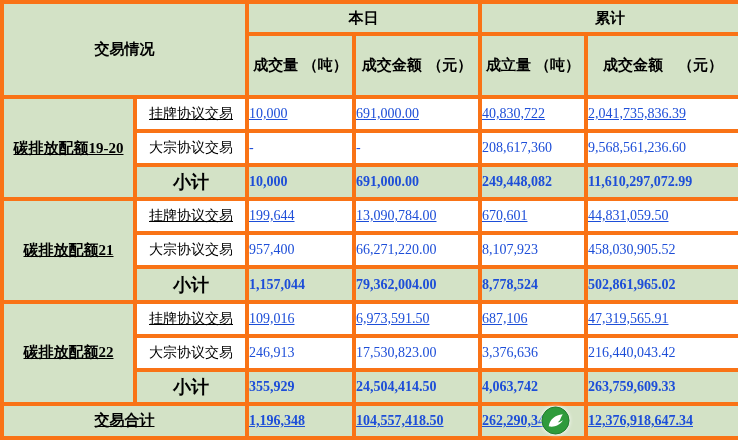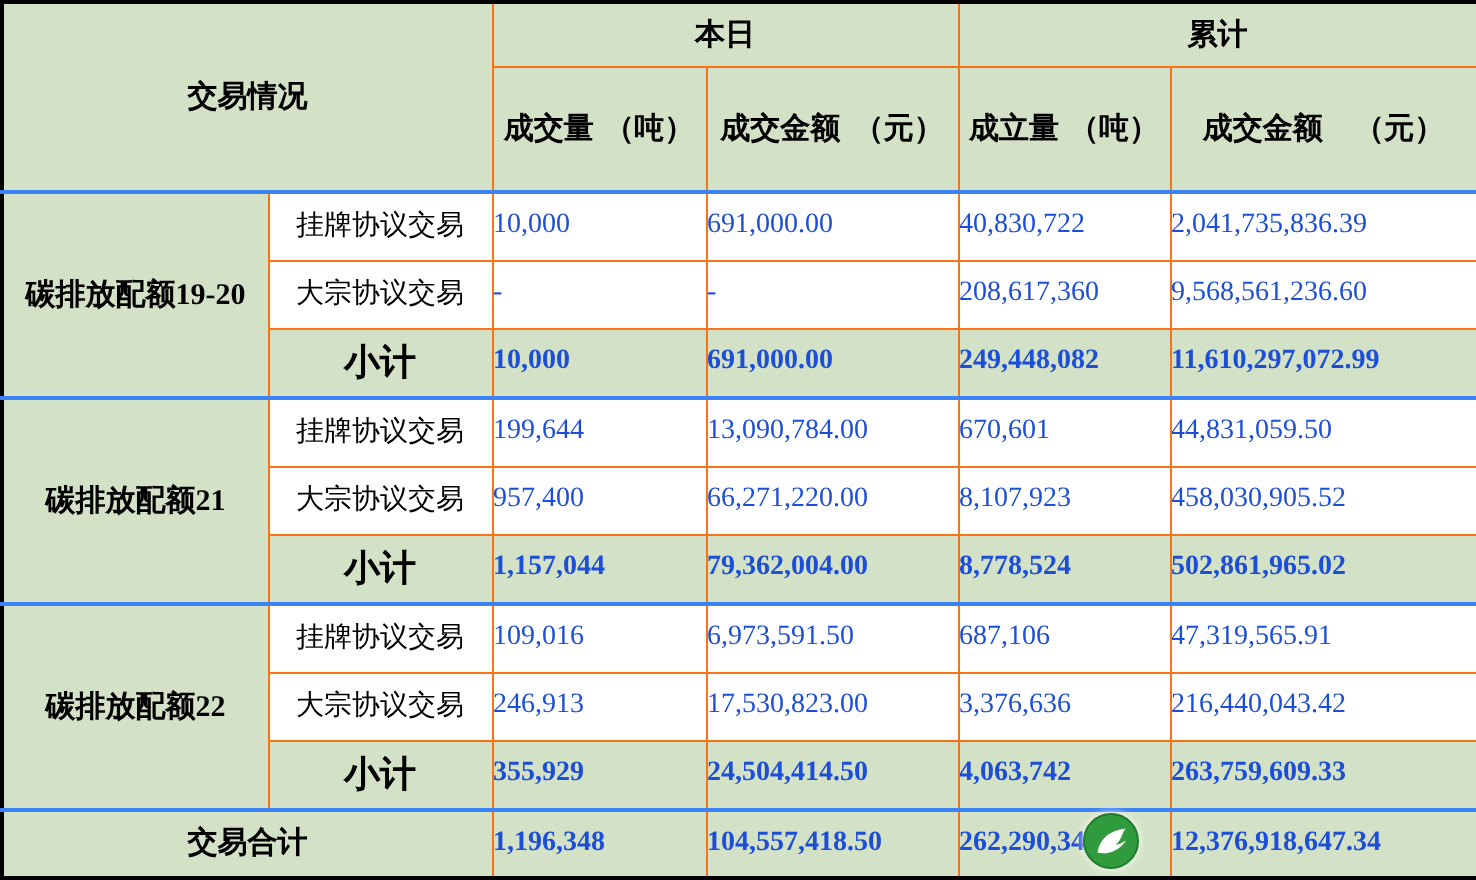--- a/index.html
+++ b/index.html
@@ -1,27 +1,27 @@
 <!DOCTYPE html>
 <html><head>
 <meta charset="utf-8">
 <style>
   html,body{margin:0;padding:0;background:#fff;}
   #stage{position:relative;width:738px;height:440px;overflow:hidden;
          font-family:"Liberation Serif","DejaVu Serif",serif;}
   table{border-collapse:collapse;table-layout:fixed;width:738px;height:440px;
         border:2px solid #000;}
-  th,td{border:1px solid #f97316;vertical-align:middle;overflow:hidden;
+  th,td{border:4px solid #f97316;vertical-align:middle;overflow:hidden;
         white-space:nowrap;padding:0;}
   .green{background:#d3e2c6;}
   .white{background:#ffffff;}
   thead tr.h1{height:32px;}
   thead tr.h2{height:63px;}
   tbody tr{height:34px;}
-  tr.sep > td, tr.sep > th{border-top:2px solid #3b82f6;}
+  tr.sep > td, tr.sep > th{border-top:2px solid #3b82f6;text-decoration:underline;}
   th{font-weight:bold;color:#000;font-size:15px;text-align:center;}
   .sub2{display:flex;justify-content:space-evenly;
         height:100%;align-items:center;font-weight:bold;font-size:15px;}
   td.lbl{font-size:14px;color:#000;text-align:center;}
   td.lbl.bold{font-weight:bold;font-size:18px;}
   td.num{font-size:14px;color:#1d4ed8;text-align:left;padding-right:7px;}
   td.num.bold{font-weight:bold;}
   
   .watermark{position:absolute;left:541px;top:403px;height:34px;z-index:5;
              display:flex;align-items:center;pointer-events:none;}

